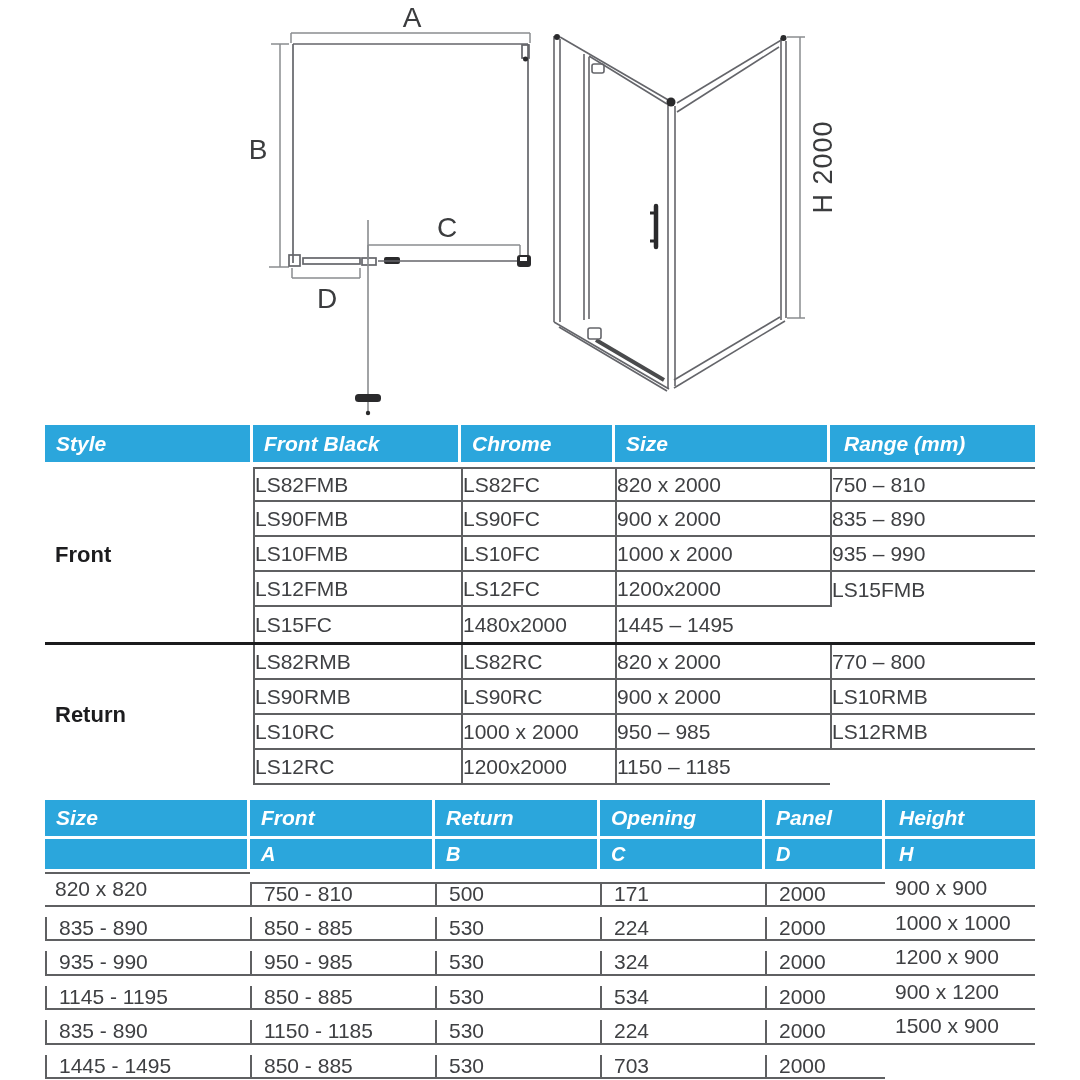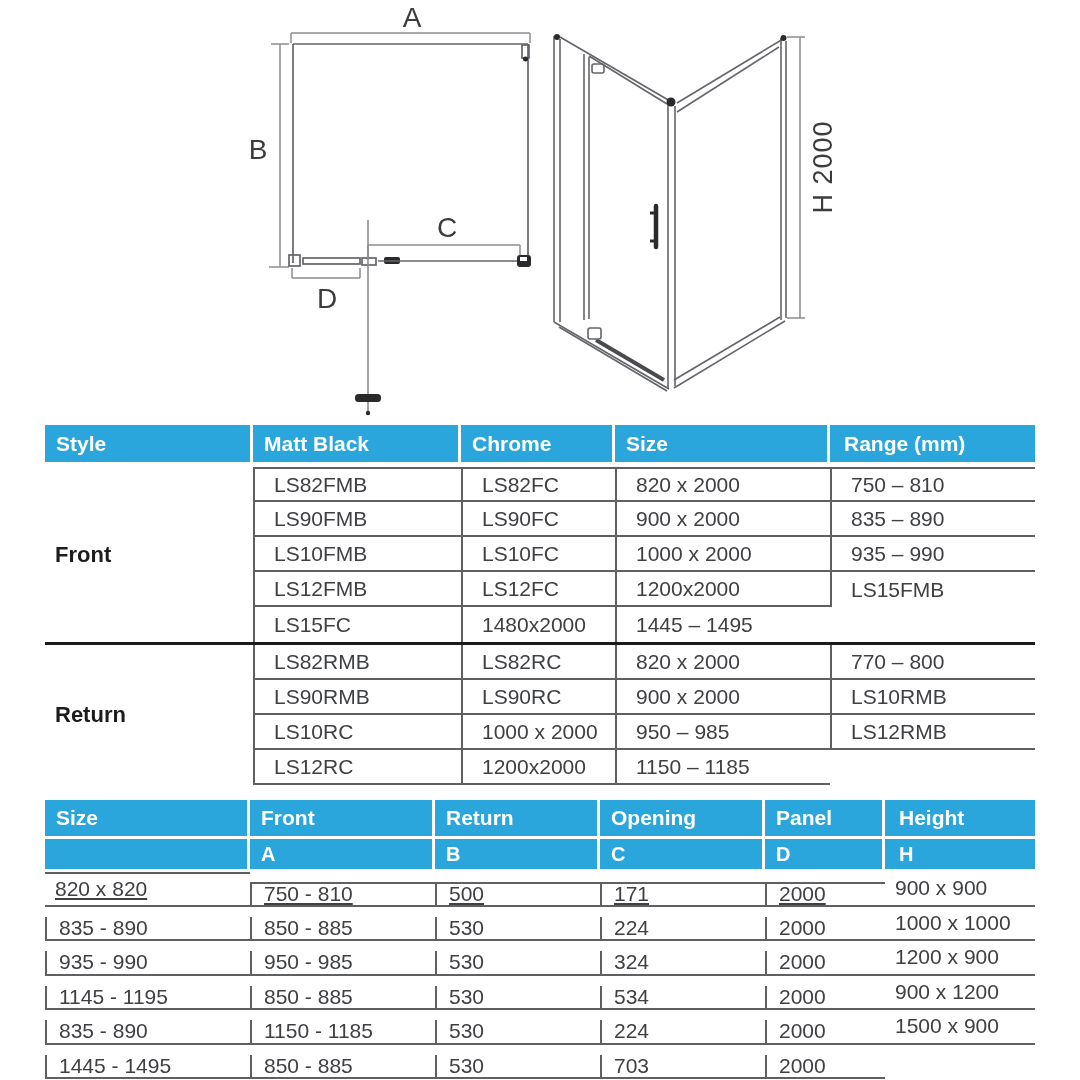--- a/index.html
+++ b/index.html
@@ -4,45 +4,45 @@
 <style>
   html,body{margin:0;padding:0;background:#ffffff;}
   body{width:1080px;height:1080px;position:relative;font-family:"Liberation Sans",sans-serif;}
 
   .diagram{position:absolute;left:0;top:0;width:1080px;height:420px;}
 
   .tbl{position:absolute;left:45px;width:990px;}
   #spec{top:425px;}
   #dims{top:800px;}
 
-  .hdr{display:grid;}
+  .hdr{display:grid;font-style:italic;}
   #spec .hdr{grid-template-columns:208px 208px 154px 215px 205px;height:37px;}
   #dims .hdr1{grid-template-columns:205px 185px 165px 165px 120px 150px;height:36px;}
   #dims .hdr2{grid-template-columns:205px 185px 165px 165px 120px 150px;height:30px;margin-top:3px;}
   .h{background:#2ba6dc;color:#ffffff;font-weight:bold;font-size:21px;display:flex;align-items:center;
      padding-left:11px;box-sizing:border-box;border-right:3px solid #ffffff;}
   .h:last-child{border-right:none;padding-left:14px;}
   #dims .hdr2 .h{font-size:20px;}
 
   .gbody{display:grid;grid-template-columns:208px 208px 154px 215px 205px;grid-auto-rows:35px;}
   .g-front{margin-top:5px;}
   .stylecell{grid-column:1;display:flex;align-items:center;padding-left:10px;font-weight:bold;
      font-size:22px;color:#1c1c1e;}
   .front{grid-row:1/span 5;}
   .return{grid-row:1/span 4;}
-  .c{display:flex;align-items:center;padding-left:19px;font-size:21px;color:#3f4043;
+  .c{display:flex;align-items:center;padding-left:0;font-size:21px;color:#3f4043;
      border-left:2px solid #5f6062;border-bottom:2px solid #5f6062;box-sizing:border-box;}
   .c.t{border-top:2px solid #5f6062;}
   .c.nb{border-bottom:none;}
   .divider{height:3px;background:#1b1b1d;}
 
   .body2{display:grid;grid-template-columns:205px 185px 165px 165px 120px 150px;grid-auto-rows:34.5px;margin-top:3px;}
   .d{display:flex;align-items:center;padding-left:12px;font-size:21px;color:#3f4043;
      border-bottom:2px solid #5f6062;box-sizing:border-box;}
-  .d.t{border-top:2px solid #5f6062;text-decoration:underline;}
+  .d.t{border-top:2px solid #5f6062;}
   .d.bl{border-left:2px solid #5f6062;margin-top:10px;}
   .d.sz{padding-left:10px;}
 
   .lbl{font-family:"Liberation Sans",sans-serif;font-size:28px;fill:#3b3c3e;}
   .lblH{font-family:"Liberation Sans",sans-serif;font-size:27px;fill:#3b3c3e;letter-spacing:1px;}
 </style>
 </head>
 <body>
 
 <svg class="diagram" viewBox="0 0 1080 420">
@@ -142,21 +142,21 @@
       <line x1="787" y1="37" x2="805" y2="37"></line>
       <line x1="787" y1="318" x2="805" y2="318"></line>
     </g>
     <text class="lblH" x="832" y="167" text-anchor="middle" transform="rotate(-90 832 167)" stroke="none" fill="#3b3c3e">H 2000</text>
   </g>
 </svg>
 
 <div class="tbl" id="spec">
   <div class="hdr">
     <div class="h">Style</div>
-    <div class="h">Matt Black</div>
+    <div class="h">Front Black</div>
     <div class="h">Chrome</div>
     <div class="h">Size</div>
     <div class="h">Range (mm)</div>
   </div>
 
   <div class="gbody g-front">
     <div class="stylecell front">Front</div>
     <div class="c t">LS82FMB</div>
     <div class="c t">LS82FC</div>
     <div class="c t">820 x 2000</div>

